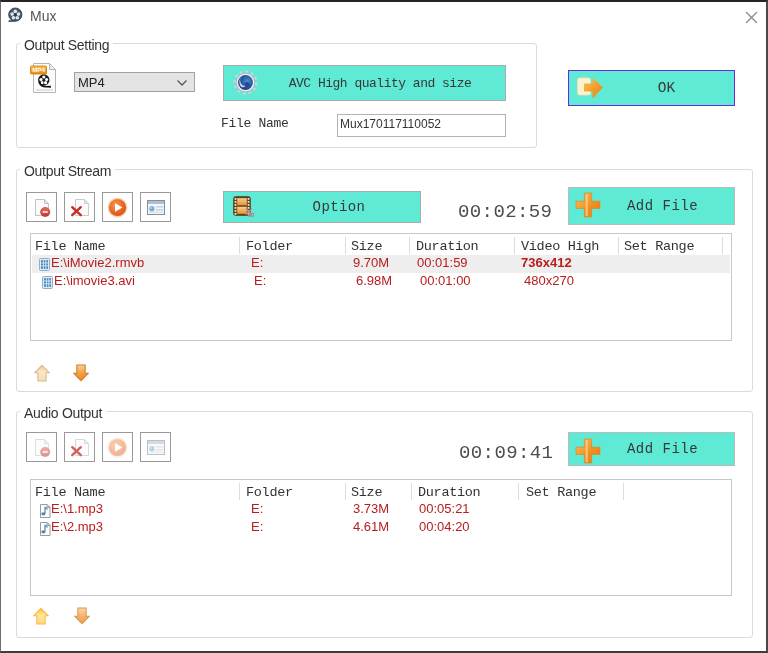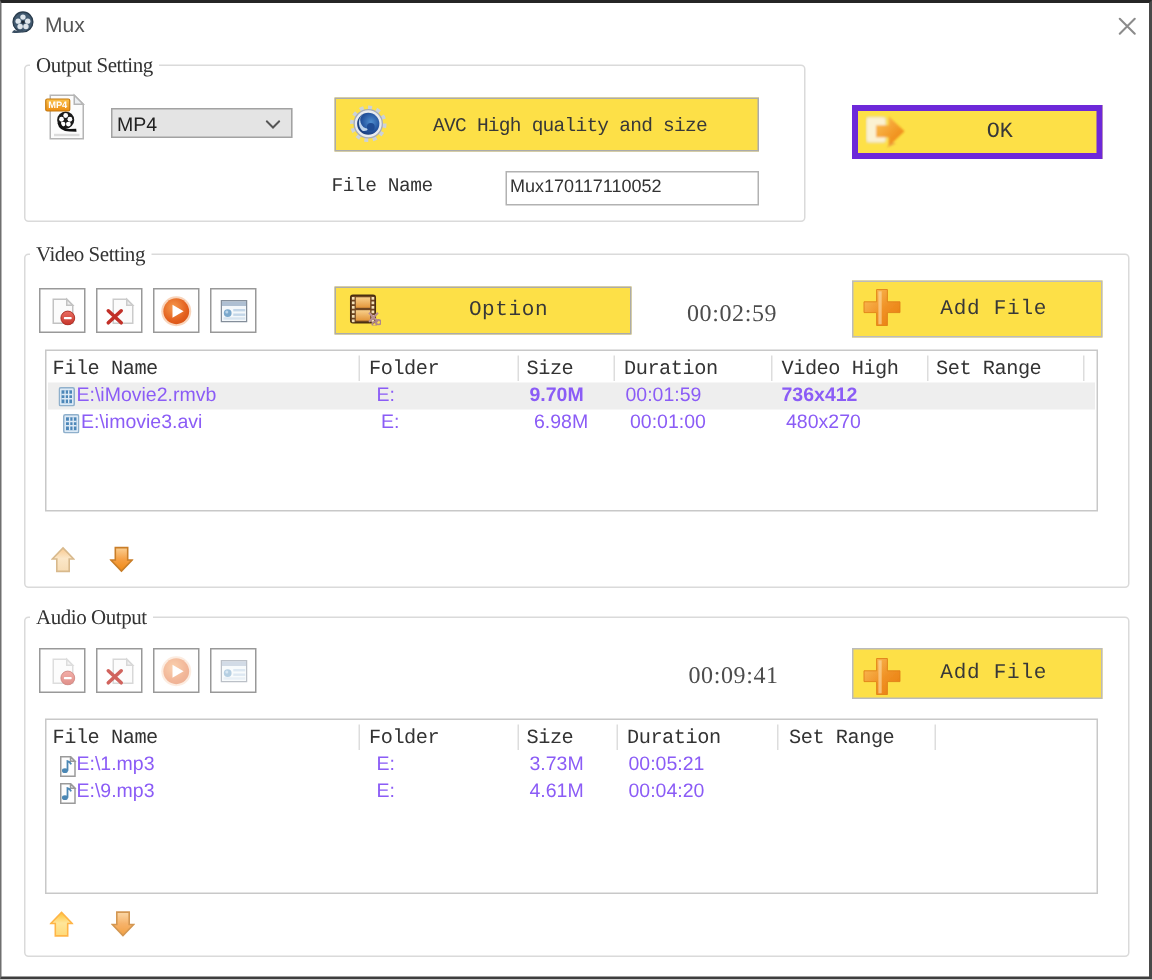--- a/index.html
+++ b/index.html
@@ -1,27 +1,27 @@
 <!DOCTYPE html>
 <html><head><meta charset="utf-8"><style>
 *{margin:0;padding:0;box-sizing:border-box}
 html,body{width:768px;height:653px}
 body{position:relative;overflow:hidden;background:#fff;font-family:"Liberation Sans",sans-serif}
 .abs{position:absolute}
 .mono{font-family:"Liberation Mono",monospace}
 #frame{position:absolute;inset:0;border-top:2px solid #262626;border-left:1px solid #6f6f6f;border-right:2px solid #494949;border-bottom:2px solid #3e3e3e;pointer-events:none;z-index:50}
 .grp{position:absolute;border:1px solid #dadada;border-radius:3px}
-.glab{position:absolute;top:-7px;left:3px;background:#fff;padding:0 4px;font-family:Liberation Serif, serif;font-size:14px;color:#333;white-space:nowrap;line-height:16px;letter-spacing:-0.3px}
-.btn{position:absolute;background:#fde047;display:flex;align-items:center;justify-content:center;font-family:"Liberation Mono",monospace;color:#383838}
+.glab{position:absolute;top:-7px;left:3px;background:#fff;padding:0 4px;font-family:Liberation Sans, sans-serif;font-size:14px;color:#333;white-space:nowrap;line-height:16px;letter-spacing:-0.3px}
+.btn{position:absolute;background:#5eead4;display:flex;align-items:center;justify-content:center;font-family:"Liberation Mono",monospace;color:#383838}
 .sbtn{position:absolute;width:31px;height:30px;border:1px solid #999;background:#fff;display:flex;align-items:center;justify-content:center}
-.time{position:absolute;font-family:Liberation Serif, serif;font-size:16px;color:#4d4d4d;letter-spacing:.4px}
+.time{position:absolute;font-family:Liberation Mono, monospace;font-size:19px;color:#4d4d4d;letter-spacing:.4px}
 .tbl{position:absolute;border:1px solid #c8c8c8;background:#fff}
 .th{position:absolute;font-family:"Liberation Mono",monospace;font-size:13.5px;color:#333;line-height:14px;letter-spacing:-0.3px}
 .sep{position:absolute;width:1px;background:#ddd}
-.cell{position:absolute;font-size:13px;color:#8b5cf6;line-height:14px;top:1px}
+.cell{position:absolute;font-size:13px;color:#b91c1c;line-height:14px;top:1px}
 </style></head><body>
 
 <svg class="abs" style="left:7px;top:7px" width="16" height="16" viewBox="0 0 16 16">
  <circle cx="8.3" cy="7.6" r="6.6" fill="#425a70"></circle>
  <circle cx="8.3" cy="7.6" r="6.6" fill="none" stroke="#2a3c4d" stroke-width="0.9"></circle>
  <circle cx="8.3" cy="4.4" r="1.8" fill="#dfe6ec"></circle>
  <circle cx="5.1" cy="7.1" r="1.8" fill="#dfe6ec"></circle>
  <circle cx="11.5" cy="7.1" r="1.8" fill="#dfe6ec"></circle>
  <circle cx="6.4" cy="10.7" r="1.8" fill="#dfe6ec"></circle>
  <circle cx="10.3" cy="10.7" r="1.8" fill="#dfe6ec"></circle>
@@ -81,42 +81,42 @@
  <circle cx="12.5" cy="13.5" r="7.4" fill="url(#ball)"></circle>
  <path d="M8.6,18.2 a7.4,7.4 0 0 1 1,-11.6 a5.6,5.6 0 0 0 3.2,10.2 a4,4 0 0 1 -4.2,1.4" fill="#cfe2f4" opacity="0.9"></path>
  <circle cx="14.2" cy="15.6" r="2.6" fill="#1f4c94"></circle>
 </svg>
 
 <div class="abs mono" style="left:221px;top:116px;font-size:13px;color:#333;letter-spacing:-0.3px;line-height:15px">File Name</div>
 <div class="abs" style="left:337px;top:114px;width:169px;height:23px;border:1px solid #b2b2b2;background:#fff">
  <div class="abs" style="left:2px;top:3px;font-size:12px;color:#333;line-height:13px">Mux170117110052</div>
 </div>
 
-<div class="btn" style="left:568px;top:70px;width:167px;height:36px;border:4px solid #6d28d9;font-size:14.5px">
+<div class="btn" style="left:568px;top:70px;width:167px;height:36px;border:1px solid #6d28d9;font-size:14.5px">
  <span style="padding-left:30px">OK</span>
 </div>
 <svg class="abs" style="left:577px;top:74px" width="28" height="28" viewBox="0 0 28 28">
  <defs>
   <linearGradient id="oka" x1="0" y1="0" x2="1" y2="1">
    <stop offset="0" stop-color="#fcc258"></stop>
         <stop offset="1" stop-color="#ec7d05"></stop>
   </linearGradient>
  </defs>
  <g filter="url(#soft)">
  <rect x="0.5" y="4" width="13" height="17" rx="2" fill="#fbf2d2" stroke="#eedfae"></rect>
  <path d="M7,9.5 h8.5 v-6 l10.5,10 -10.5,10 v-6 H7 z" fill="url(#oka)"></path>
  <path d="M14,24.5 l3,-3.5 3.5,0.5 z" fill="#e8943d" opacity="0.8"></path>
  </g>
  <filter id="soft" x="-20%" y="-20%" width="140%" height="140%">
       <feGaussianBlur stdDeviation="0.55"></feGaussianBlur>
     </filter>
 </svg>
 
 <div class="grp" style="left:16px;top:169px;width:737px;height:223px">
- <span class="glab">Video Setting</span>
+ <span class="glab">Output Stream</span>
 </div>
 
 <svg width="0" height="0" style="position:absolute">
  <defs>
   <linearGradient id="redg" x1="0" y1="0" x2="0" y2="1">
    <stop offset="0" stop-color="#ea6e62"></stop>
         <stop offset="1" stop-color="#c6352b"></stop>
   </linearGradient>
   <radialGradient id="playg" cx="0.4" cy="0.35" r="0.8">
    <stop offset="0" stop-color="#f59a4e"></stop>
@@ -265,21 +265,21 @@
  <div class="sep" style="left:378px;top:3px;height:17px"></div>
  <div class="sep" style="left:483px;top:3px;height:17px"></div>
  <div class="sep" style="left:587px;top:3px;height:17px"></div>
  <div class="sep" style="left:691px;top:3px;height:17px"></div>
  <div class="abs" style="left:1px;top:21px;width:698px;height:18px;background:#eee">
   <svg class="abs" style="left:7px;top:3px" width="11" height="13" viewBox="0 0 11 13">
         <use href="#i-film"></use>
       </svg>
   <div class="cell" style="left:19px">E:\iMovie2.rmvb</div>
   <div class="cell" style="left:219px">E:</div>
-  <div class="cell" style="left:321px;font-weight:bold">9.70M</div>
+  <div class="cell" style="left:321px;font-weight:normal">9.70M</div>
   <div class="cell" style="left:385px">00:01:59</div>
   <div class="cell" style="left:489px;font-weight:bold">736x412</div>
  </div>
  <div class="abs" style="left:4px;top:39px;width:752px;height:18px">
   <svg class="abs" style="left:7px;top:3px" width="11" height="13" viewBox="0 0 11 13">
         <use href="#i-film"></use>
       </svg>
   <div class="cell" style="left:19px">E:\imovie3.avi</div>
   <div class="cell" style="left:219px">E:</div>
   <div class="cell" style="left:321px">6.98M</div>
@@ -346,21 +346,21 @@
       </svg>
   <div class="cell" style="left:19px">E:\1.mp3</div>
   <div class="cell" style="left:219px">E:</div>
   <div class="cell" style="left:321px">3.73M</div>
   <div class="cell" style="left:387px">00:05:21</div>
  </div>
  <div class="abs" style="left:1px;top:39px;width:698px;height:18px">
   <svg class="abs" style="left:7px;top:3px" width="12" height="14" viewBox="0 0 12 14">
         <use href="#i-note"></use>
       </svg>
-  <div class="cell" style="left:19px">E:\9.mp3</div>
+  <div class="cell" style="left:19px">E:\2.mp3</div>
   <div class="cell" style="left:219px">E:</div>
   <div class="cell" style="left:321px">4.61M</div>
   <div class="cell" style="left:387px">00:04:20</div>
  </div>
 </div>
 
 <svg class="abs" style="left:33px;top:607px;filter:saturate(2.4) contrast(1.02)" width="16" height="18" viewBox="0 0 15 17">
     <use href="#i-up"></use>
   </svg>
 <svg class="abs" style="left:74px;top:607px;opacity:.8" width="16" height="18" viewBox="0 0 15 17">

